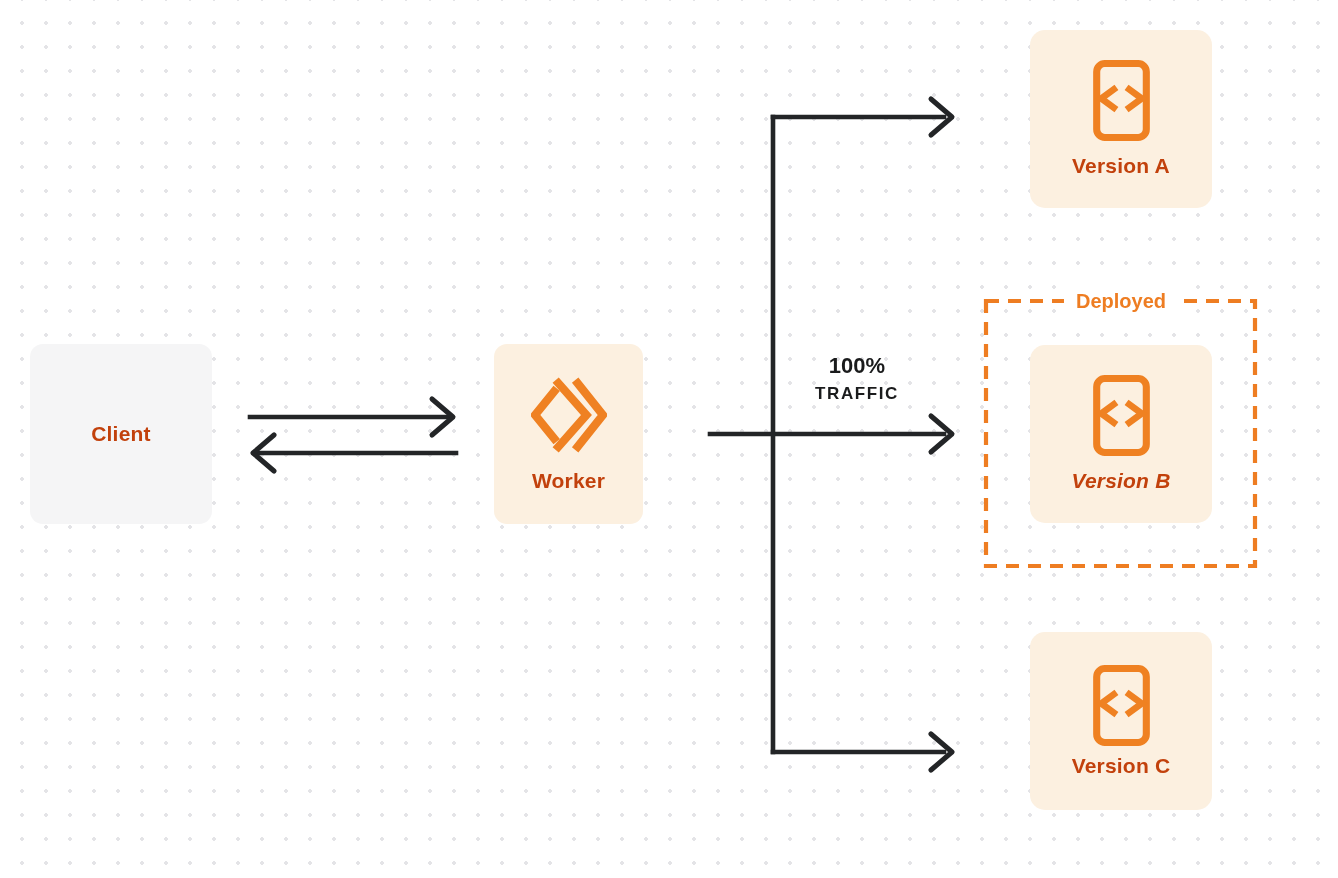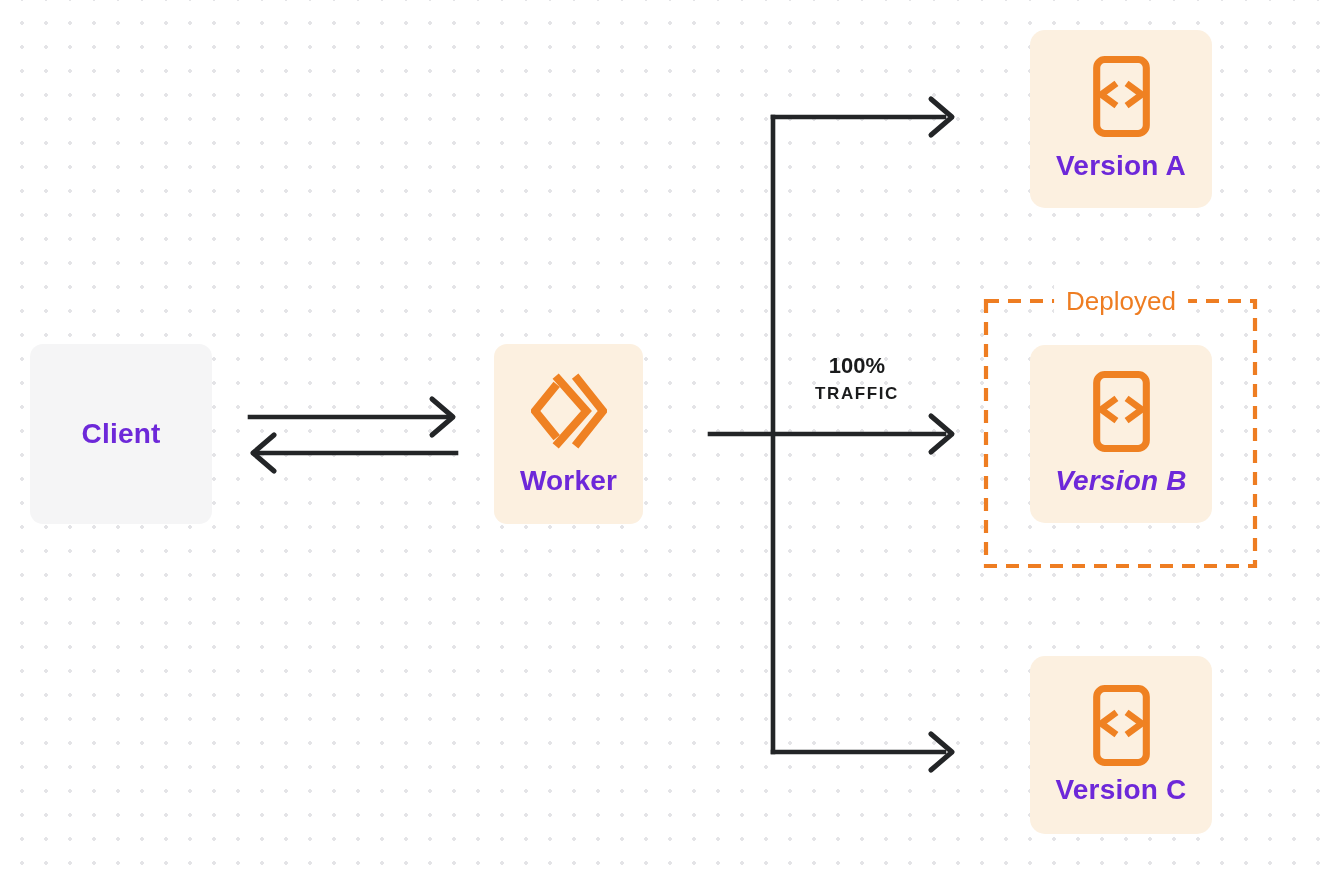--- a/index.html
+++ b/index.html
@@ -38,22 +38,22 @@
   .node {
     position: absolute;
     border-radius: 13px;
     display: flex;
     flex-direction: column;
     align-items: center;
     justify-content: center;
   }
   .node-label {
     font-weight: 700;
-    font-size: 28px;
-    color: #6d28d9;
+    font-size: 21px;
+    color: #c2410c;
     letter-spacing: 0.2px;
   }
   .client {
     left: 30px; top: 344px;
     width: 182px; height: 180px;
     background: #f5f5f6;
   }
   .worker {
     left: 494px; top: 344px;
     width: 149px; height: 180px;
@@ -62,31 +62,31 @@
   }
   .version {
     left: 1030px;
     width: 182px; height: 178px;
     background: #fcf0e0;
     gap: 13px;
     border-radius: 15px;
   }
   .version-a { top: 30px; }
   .version-b { top: 345px; font-style: italic; }
-  .version-c { top: 656px; gap: 8px; }
+  .version-c { top: 632px; gap: 8px; }
   .icon-svg { display: block; }
   .deployed-label {
     position: absolute;
     left: 1121px;
     top: 285px;
     transform: translateX(-50%);
     background: #ffffff;
     padding: 0 12px;
-    font-weight: 400;
-    font-size: 26px;
+    font-weight: 700;
+    font-size: 20px;
     line-height: 32px;
     color: #ee7d22;
     white-space: nowrap;
   }
   .traffic-label {
     position: absolute;
     left: 792px;
     top: 352px;
     width: 130px;
     text-align: center;

